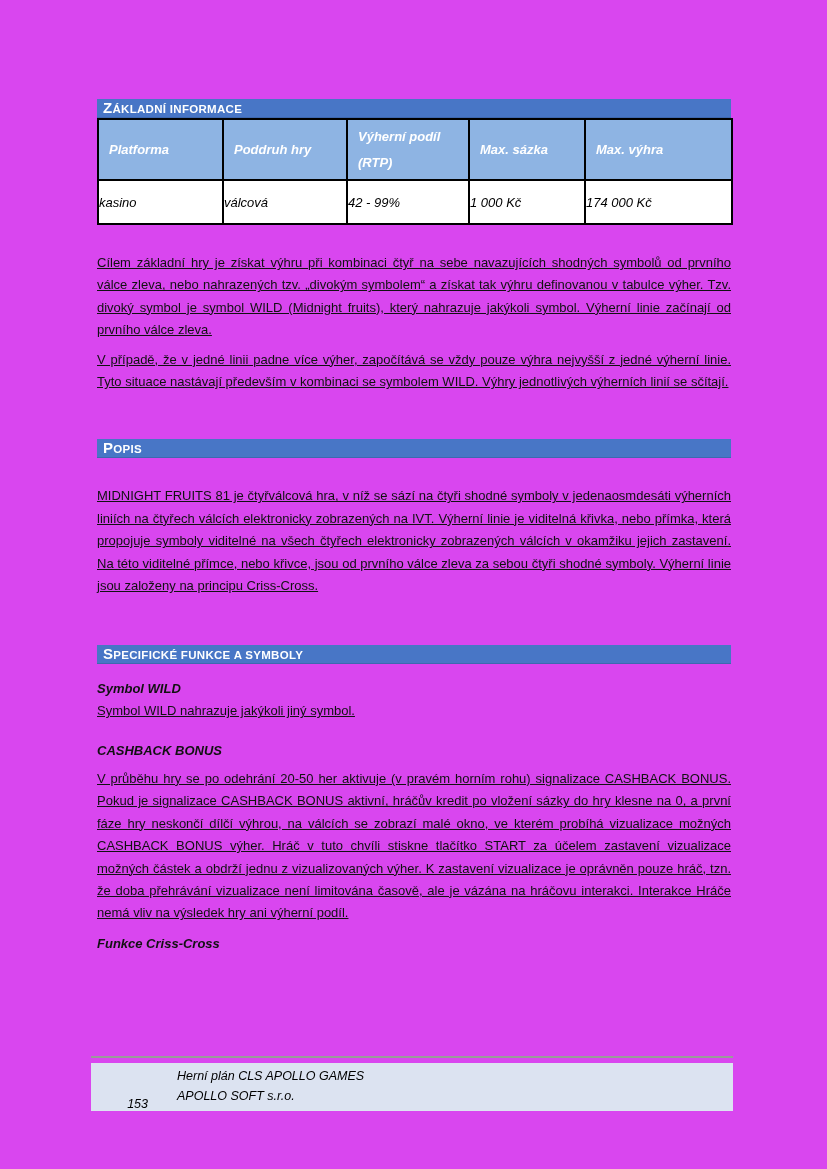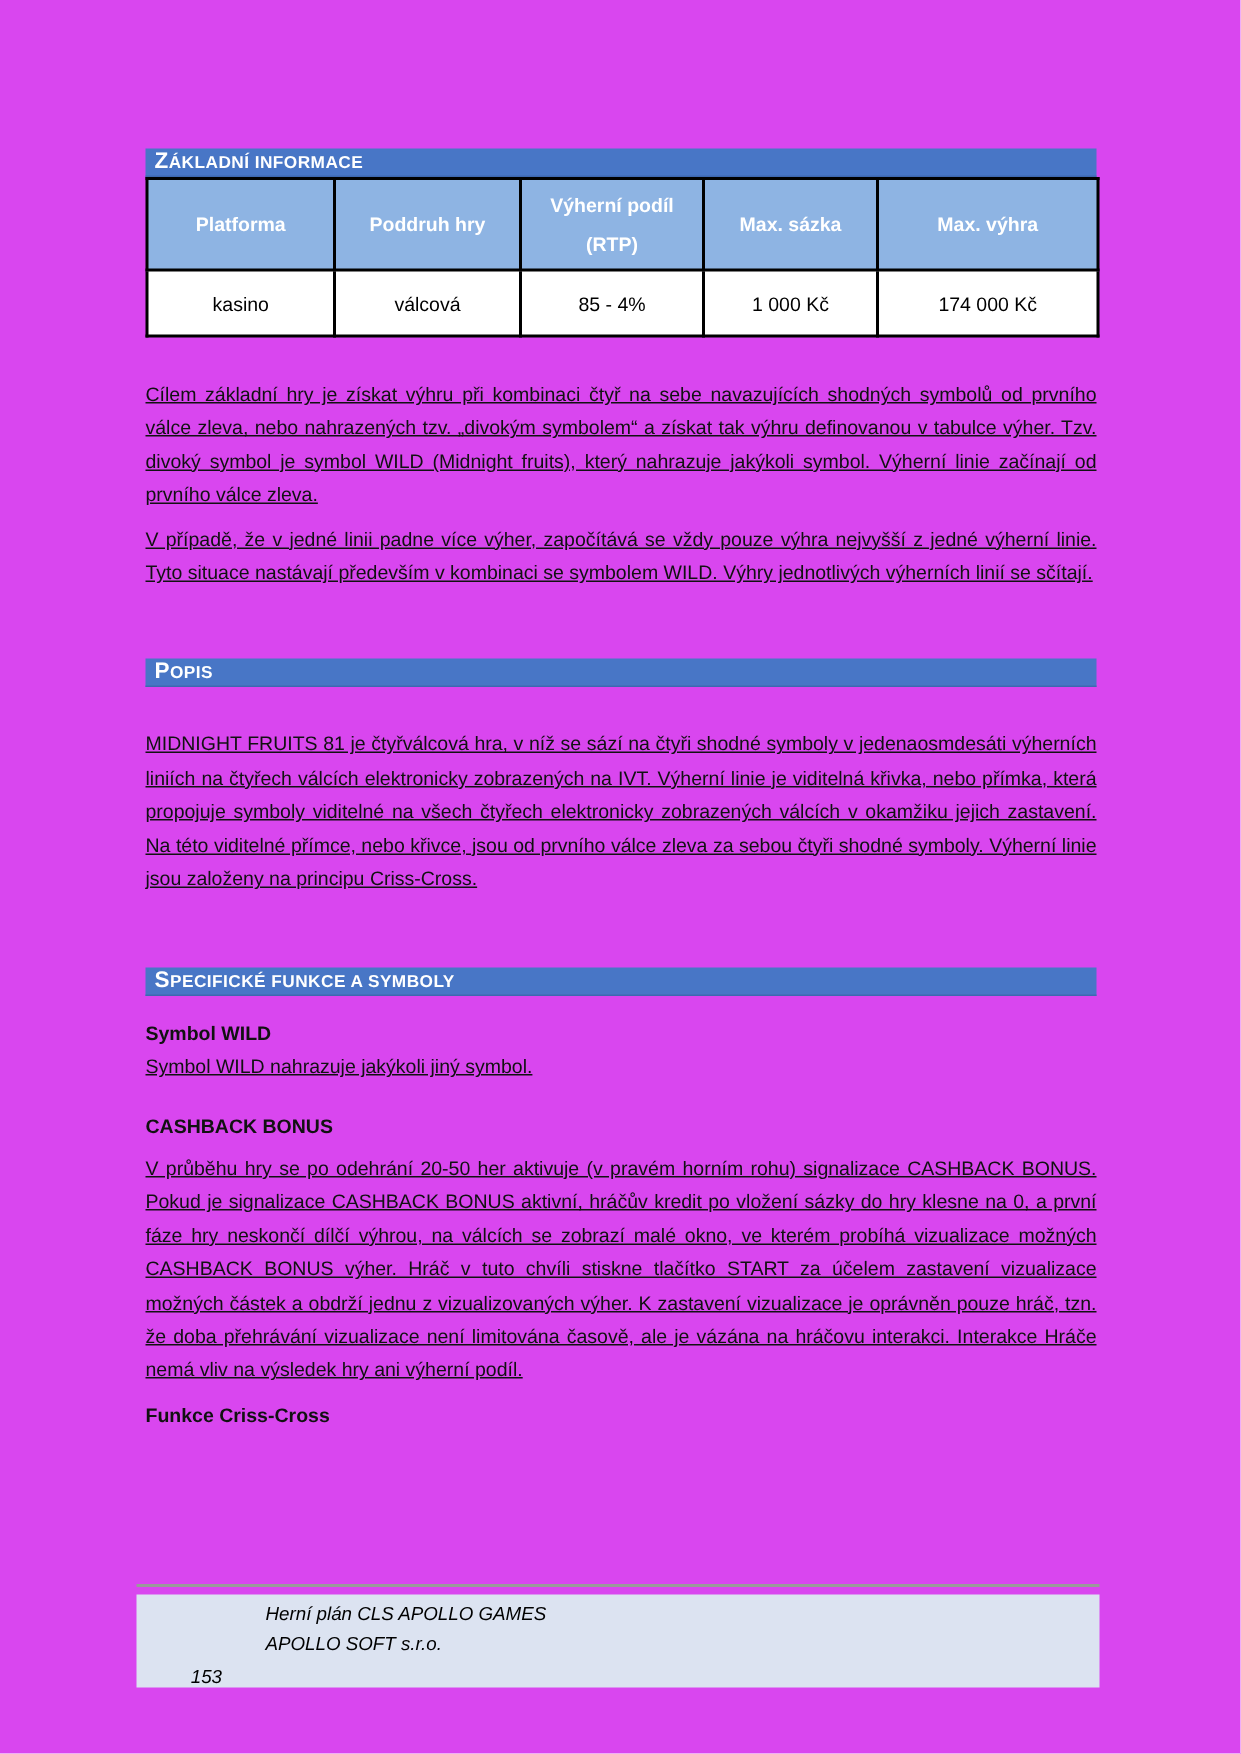--- a/index.html
+++ b/index.html
@@ -35,23 +35,24 @@
   .section-bar::first-letter { font-size: 15px; }
 
   
   table.info-table {
     border-collapse: collapse;
     table-layout: fixed;
     width: 634px;
   }
   .info-table th, .info-table td {
     border: 2px solid #000000;
-    text-align: center;
+    text-align: left;
     vertical-align: middle;
     font-size: 13px;
+    font-style: italic;
   }
   .info-table th {
     background: #8EB4E3;
     color: #ffffff;
     font-weight: bold;
     height: 61px;
     line-height: 26px;
     padding: 0 10px;
   }
   .info-table td {
@@ -66,20 +67,21 @@
     line-height: 22.4px;
     text-align: justify;
     color: #111111;
     text-decoration: underline;
   }
   .sub-heading {
     font-size: 13px;
     font-weight: bold;
     color: #111111;
     line-height: 22px;
+    font-style: italic;
   }
 
   .mt-bar2 { margin-top: 36px; }
   .mt-p1   { margin-top: 27px; }
   .mt-p2   { margin-top: 7px; }
   .mt-bar3 { margin-top: 46px; }
   .mt-p3   { margin-top: 27px; }
   .mt-bar4 { margin-top: 48px; }
   .mt-hw   { margin-top: 14px; }
   .mt-pw   { }
@@ -113,21 +115,21 @@
     padding: 4px 12px 0 0;
     font-size: 12.5px;
     color: #000000;
   }
   .footer-divider {
     width: 4px;
     flex: 0 0 4px;
     background: #595959;
   }
   .footer-text {
-    padding: 3px 0 19px 13px;
+    padding: 3px 0 5px 13px;
     font-size: 12.5px;
     line-height: 20px;
     color: #000000;
   }
 </style>
 </head>
 <body>
 
 <div class="page">
   <div class="content">
@@ -146,21 +148,21 @@
           <tr>
         <th>Platforma</th>
         <th>Poddruh hry</th>
         <th>Výherní podíl (RTP)</th>
         <th>Max. sázka</th>
         <th>Max. výhra</th>
       </tr>
       <tr>
         <td>kasino</td>
         <td>válcová</td>
-        <td>85 - 4%</td>
+        <td>42 - 99%</td>
         <td>1 000 Kč</td>
         <td>174 000 Kč</td>
       </tr>
     </tbody>
       </table>
 
     <p class="para mt-p1">Cílem základní hry je získat výhru při kombinaci čtyř na sebe navazujících shodných symbolů od prvního válce zleva, nebo nahrazených tzv. „divokým symbolem“ a získat tak výhru definovanou v tabulce výher. Tzv. divoký symbol je symbol WILD (Midnight fruits), který nahrazuje jakýkoli symbol. Výherní linie začínají od prvního válce zleva.</p>
     <p class="para mt-p2">V případě, že v jedné linii padne více výher, započítává se vždy pouze výhra nejvyšší z jedné výherní linie. Tyto situace nastávají především v kombinaci se symbolem WILD. Výhry jednotlivých výherních linií se sčítají.</p>
 
     <div class="section-bar mt-bar3">POPIS</div>

